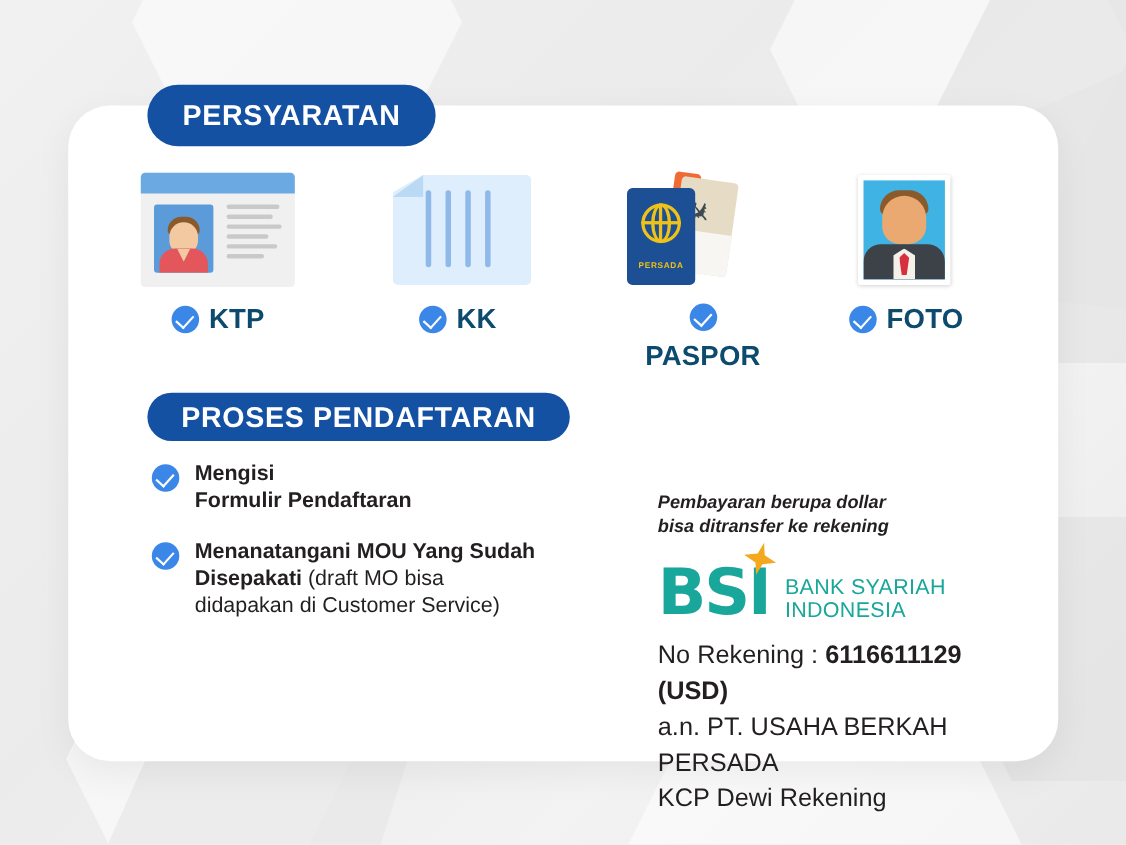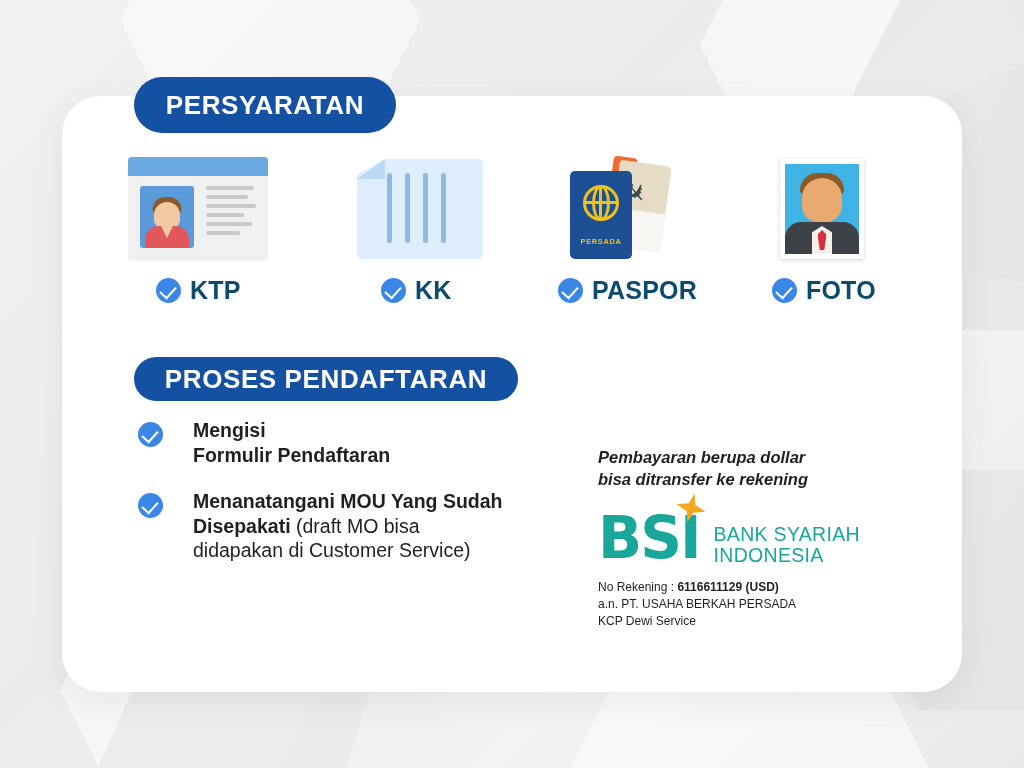--- a/index.html
+++ b/index.html
@@ -307,21 +307,21 @@
   
   .proc-list {
     position: absolute;
     left: 138px;
     top: 418px;
     width: 400px;
   }
   .proc-item {
     display: flex;
     align-items: flex-start;
-    gap: 30px;
+    gap: 14px;
     margin-bottom: 22px;
   }
   .proc-item .check { margin-top: 4px; }
   .proc-text {
     font-size: 19.5px;
     line-height: 1.26;
     color: #231f20;
     font-weight: bold;
   }
   .proc-text .reg { font-weight: normal; }
@@ -369,21 +369,21 @@
   .bsi-words {
     margin-left: 14px;
     color: #18a79a;
     font-size: 19.5px;
     line-height: 1.08;
     letter-spacing: 0.3px;
   }
 
   .acct {
     margin-top: 12px;
-    font-size: 12px;
+    font-size: 23px;
     line-height: 1.42;
     color: #231f20;
   }
   .acct .b { font-weight: bold; }
 </style>
 </head>
 <body>
 
 <div class="bg-layer">
   <div class="bg-poly hex-a"></div>
@@ -457,21 +457,21 @@
           <div class="pp-plane">✈</div>
         </div>
         <div class="pp-book">
           <div class="pp-globe">
               <div class="pp-globe-ell"></div>
             </div>
           <div class="pp-word">PERSADA</div>
         </div>
       </div>
     </div>
-    <div class="req-label-line" style="padding-left:18px;">
+    <div class="req-label-line" style="padding-left:18px;flex-direction:column;">
       <span class="check"></span>
       <span class="req-label-text">PASPOR</span>
     </div>
   </div>
 
   <div class="req-item" style="left:630px;">
     <div class="req-icon-box" style="padding-left:30px;">
       <div class="foto">
         <div class="foto-inner">
           <div class="foto-hair"></div>
@@ -517,15 +517,15 @@
       <div>BANK SYARIAH</div>
       <div>INDONESIA</div>
     </div>
   </div>
 
   <div class="acct">
     <div>
       <span>No Rekening : </span><span class="b">6116611129 (USD)</span>
     </div>
     <div>a.n. PT. USAHA BERKAH PERSADA</div>
-    <div>KCP Dewi Service</div>
+    <div>KCP Dewi Rekening</div>
   </div>
 </div>
 
 </body></html>

